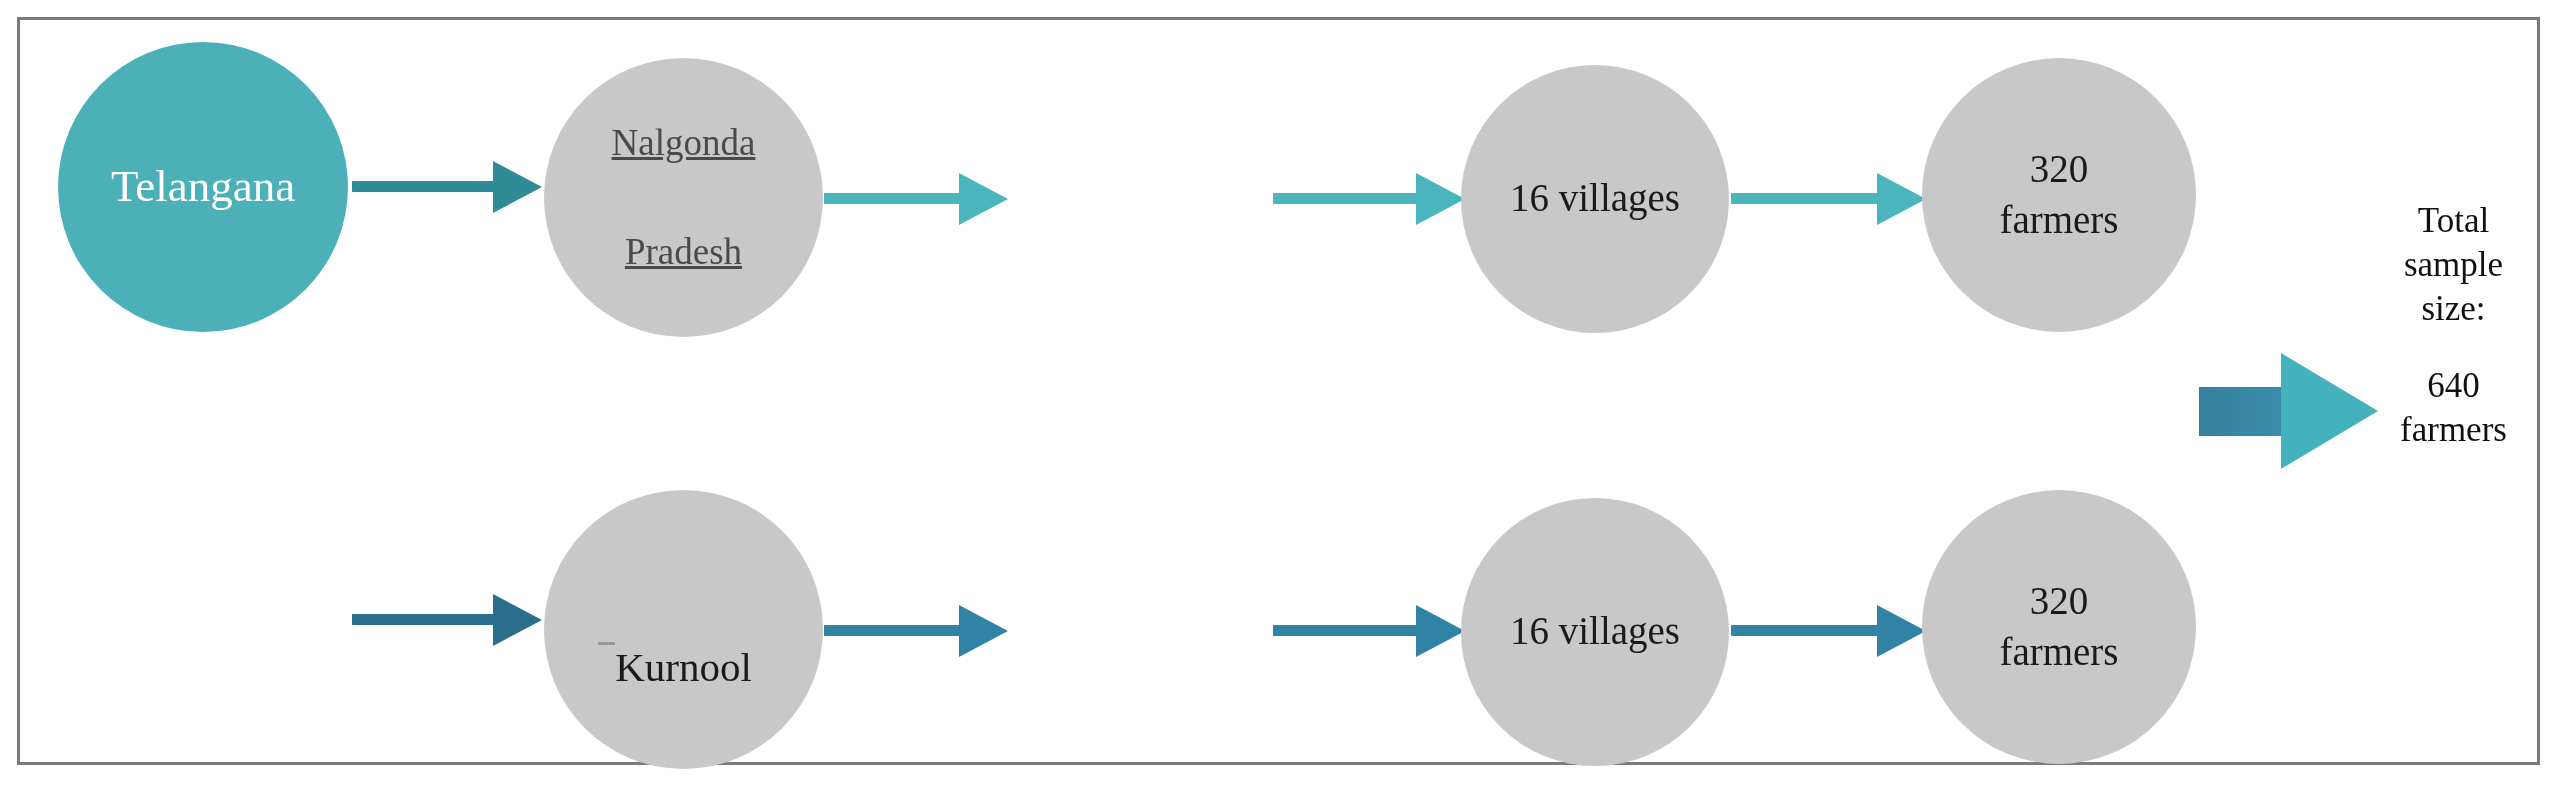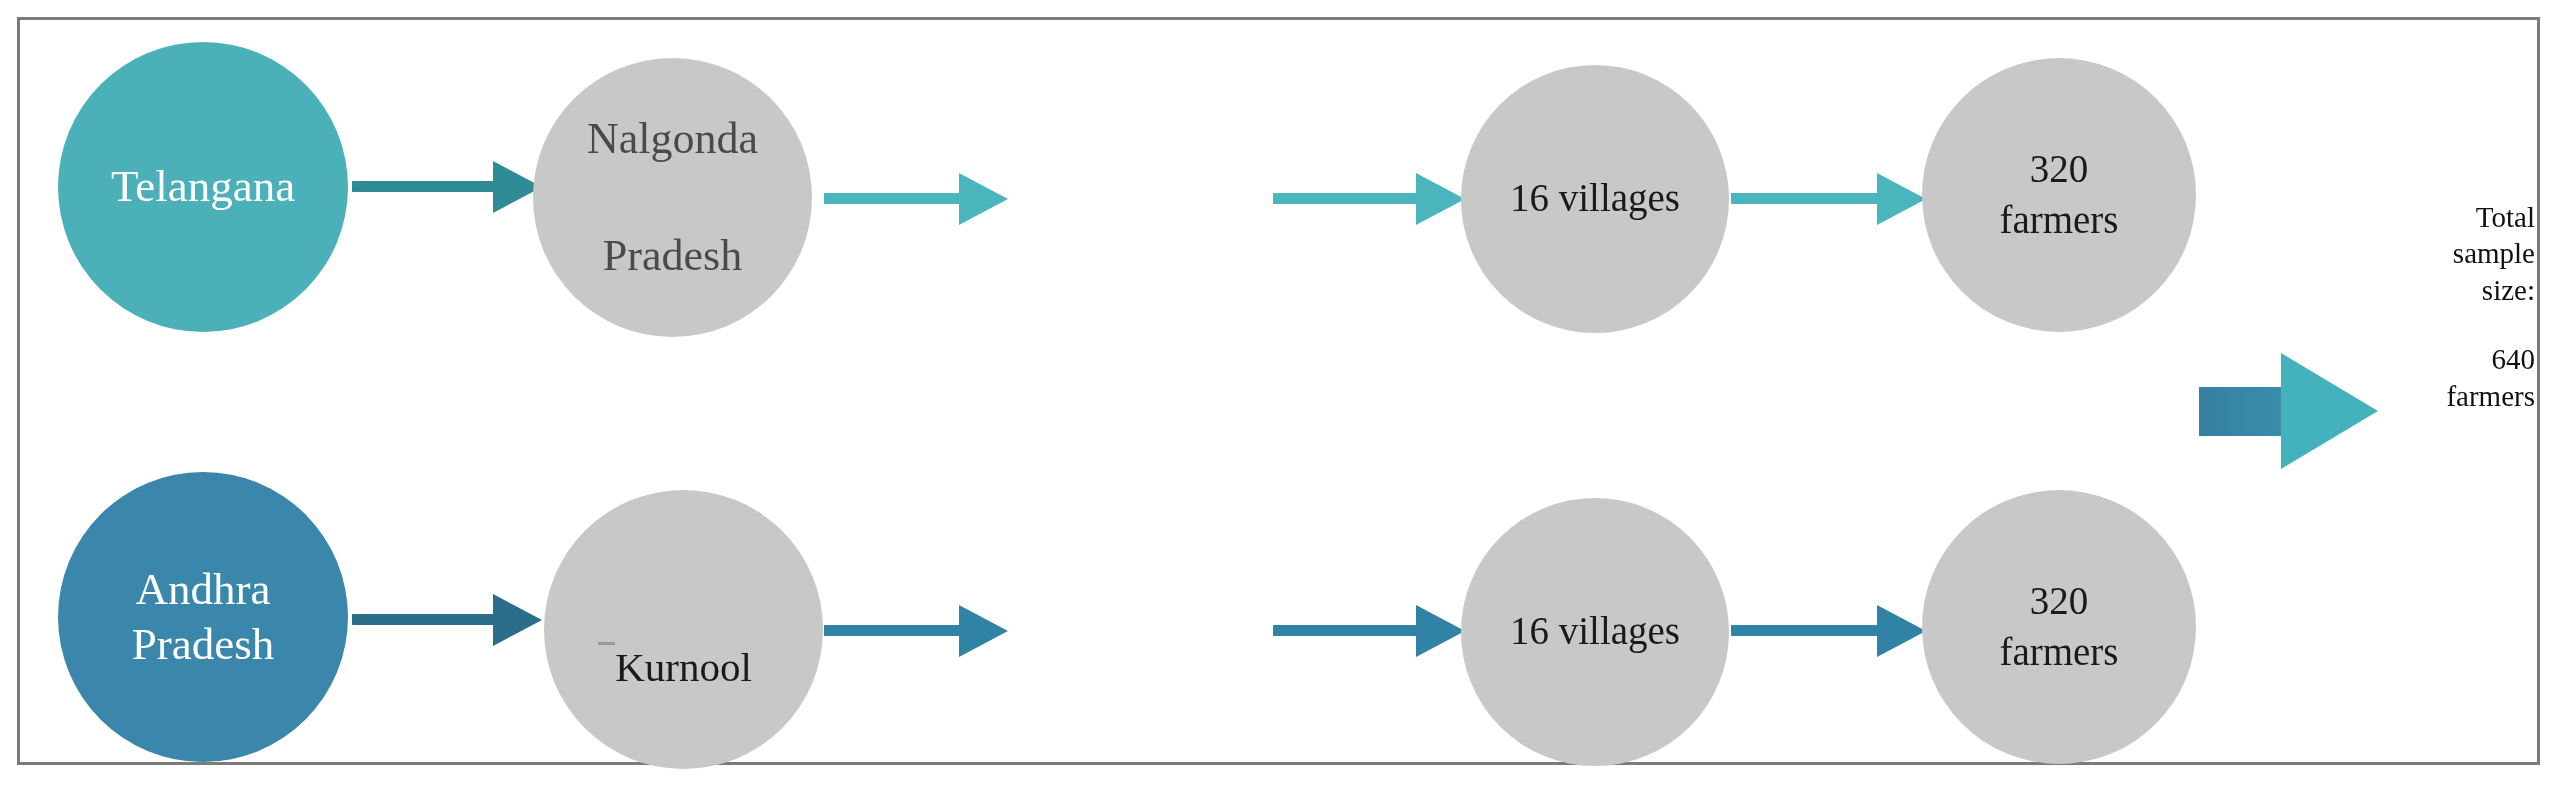--- a/index.html
+++ b/index.html
@@ -66,24 +66,25 @@
   #node-andhra {
     left: 38px; top: 452px;
     width: 290px; height: 290px;
     background: #3a87ab;
     font-size: 45px;
   }
   #node-andhra .node-line { line-height: 1.22; }
 
   
   #node-districts-t {
-    left: 513px; top: 38px;
+    left: 524px; top: 38px;
     width: 279px; height: 279px;
-    font-size: 44px;
+    font-size: 37px;
     color: #4a4a4a;
+    text-decoration: underline;
   }
   #node-districts-t .node-line:first-child { margin-bottom: 69px; }
 
   #node-districts-a {
     left: 524px; top: 470px;
     width: 279px; height: 279px;
     font-size: 41px;
     color: #1a1a1a;
   }
 
@@ -202,23 +203,23 @@
     border-bottom: 58px solid transparent;
     border-left: 97px solid #44b2bd;
   }
 
   
   #total-block {
     position: absolute;
     left: 2352px;
     top: 179px;
     width: 163px;
-    text-align: right;
+    text-align: center;
     color: #111111;
-    font-size: 29px;
+    font-size: 35px;
     line-height: 1.26;
   }
   #total-block .total-gap { height: 33px; }
   #total-block .tl { display: block; white-space: nowrap; }
 </style>
 </head>
 <body>
 
 <div id="stage">
   <div class="frame">
@@ -255,24 +256,20 @@
     <div class="arrow" style="left:1711px; top:179px; width:194px;">
       <div class="shaft" style="width:161px; background:#4bb5bd;"></div>
       <div class="head" style="left:146px; border-left:49px solid #4bb5bd;"></div>
     </div>
 
     <div class="node node-gray" id="node-farmers-t">
       <span class="node-line">320</span>
       <span class="node-line">farmers</span>
     </div>
 
-    <div class="node node-state" id="node-andhra">
-      <span class="node-line">Andhra</span>
-      <span class="node-line">Pradesh</span>
-    </div>
 
     <div class="arrow" style="left:332px; top:600px; width:190px;">
       <div class="shaft" style="width:157px; background:#2b6e8c;"></div>
       <div class="head" style="left:141px; border-left:49px solid #2b6e8c;"></div>
     </div>
 
     <div class="node node-gray" id="node-districts-a">
       <span class="node-line" style="margin-top:76px;">Kurnool</span>
     </div>
 

